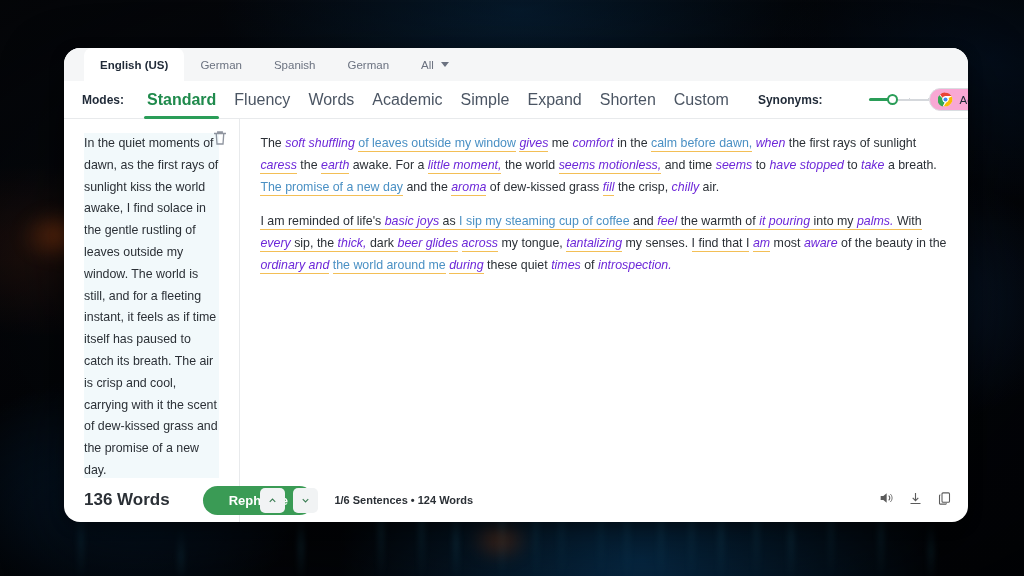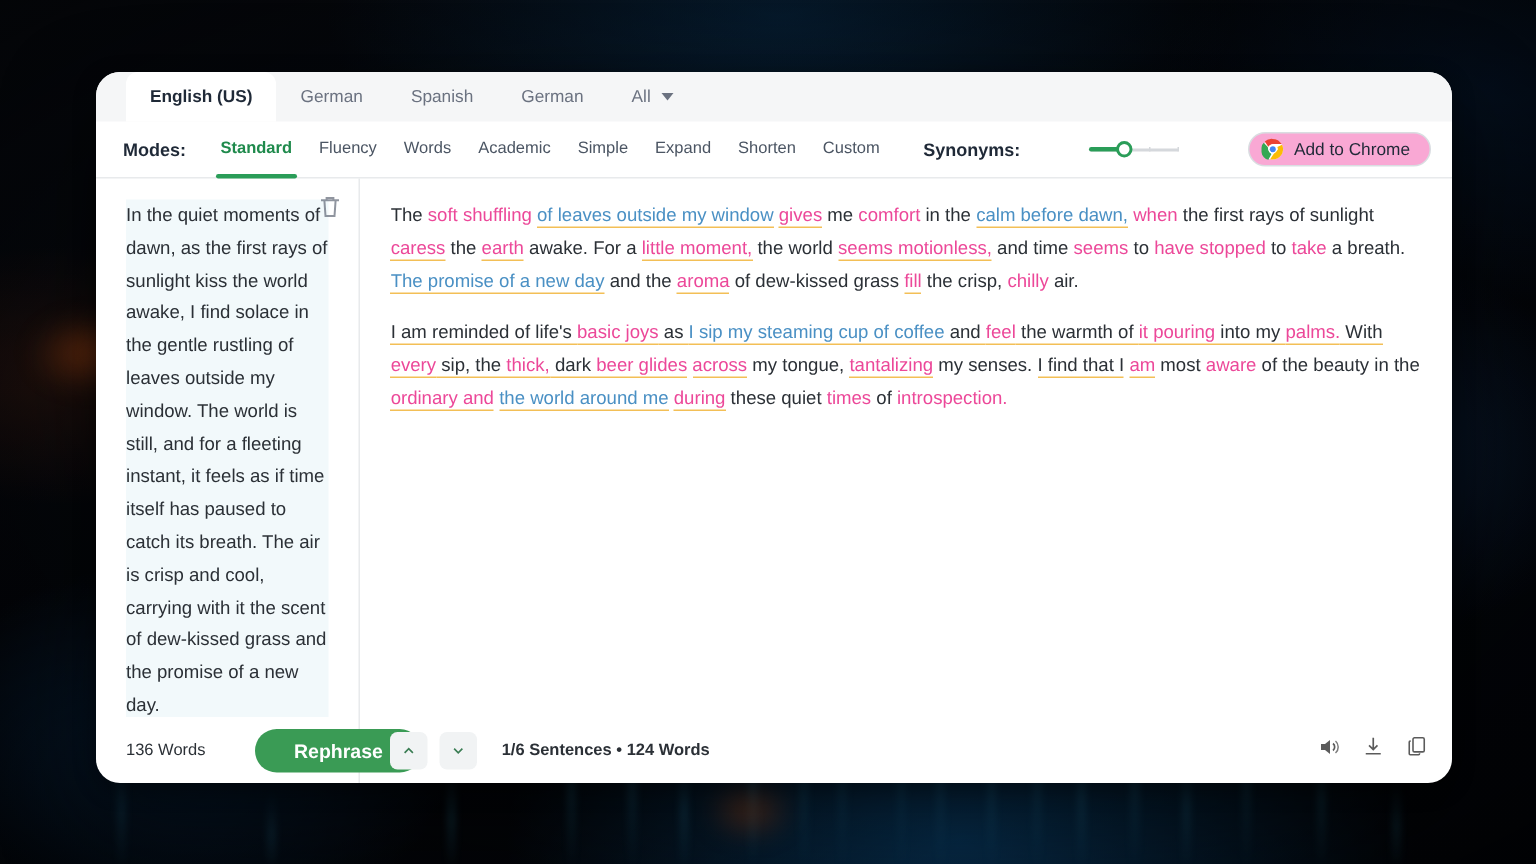--- a/index.html
+++ b/index.html
@@ -92,21 +92,21 @@
     display: flex; align-items: center;
     padding: 0 14px 0 18px;
     border-bottom: 1px solid #e8eaec;
     flex: 0 0 auto;
   }
   .modes-label {
     font-size: 12px; font-weight: 700; color: #1f2937;
     margin-right: 14px; white-space: nowrap;
   }
   .mode {
-    font-size: 11px; color: #4b5563;
+    font-size: 16px; color: #4b5563;
     padding: 0 9px;
     line-height: 37px;
     height: 38px;
     cursor: pointer;
     white-space: nowrap;
     position: relative;
   }
   .mode.active { color: #1f8a4c; font-weight: 600; }
   .mode.active::after {
     content: ""; position: absolute; left: 6px; right: 6px; bottom: 0;
@@ -139,32 +139,32 @@
 
   .pane-body { flex: 1 1 auto; padding: 14px 20px 0 20px; overflow: hidden; position: relative; }
   .para { font-size: 12.4px; line-height: 21.8px; color: #2b3036; margin-bottom: 13px; }
   .para.src { background: #f2f9fb; box-decoration-break: clone; -webkit-box-decoration-break: clone; }
   .trash-btn {
     position: absolute; top: 10px; right: 10px;
     width: 18px; height: 18px; cursor: pointer; opacity: .75;
   }
 
   
-  .w-orange { color: #ec4899; }
+  .w-orange { color: #6d28d9; font-style: italic; }
   .w-blue   { color: #4a90c4; }
   .u { border-bottom: 1.6px solid #f3bf56; padding-bottom: 1px; }
 
   
   .pane-footer {
     height: 44px; flex: 0 0 auto;
     display: flex; align-items: center;
     padding: 0 16px 0 20px;
     gap: 8px;
   }
-  .wordcount { font-size: 11px; font-weight: 400; color: #2b3036; white-space: nowrap; }
+  .wordcount { font-size: 17px; font-weight: 700; color: #2b3036; white-space: nowrap; }
   .snow-icon { width: 14px; height: 14px; margin-left: 9px; opacity: .8; }
   .rephrase-btn {
     background: #3a9b55; color: #fff;
     font-size: 13px; font-weight: 700;
     border: none; border-radius: 18px;
     height: 29px; padding: 0 26px;
     cursor: pointer; white-space: nowrap;
     font-family: "Liberation Sans", sans-serif;
   }
   .nav-btn {

